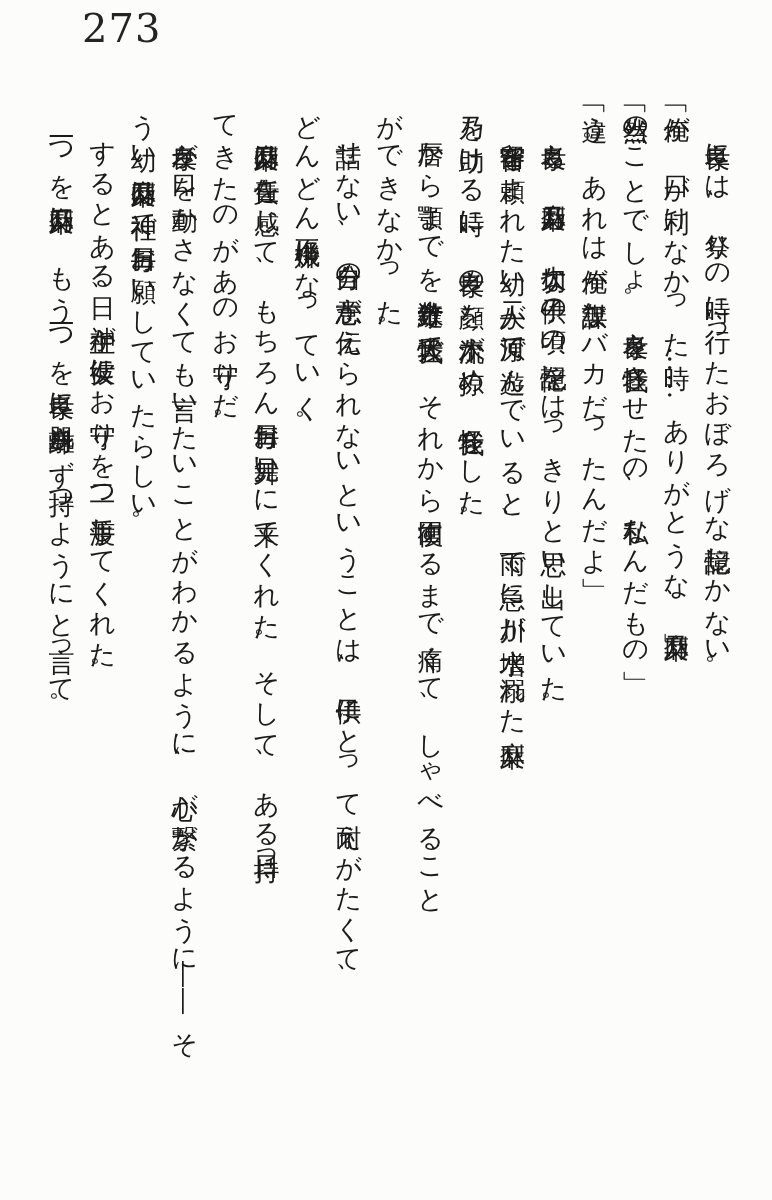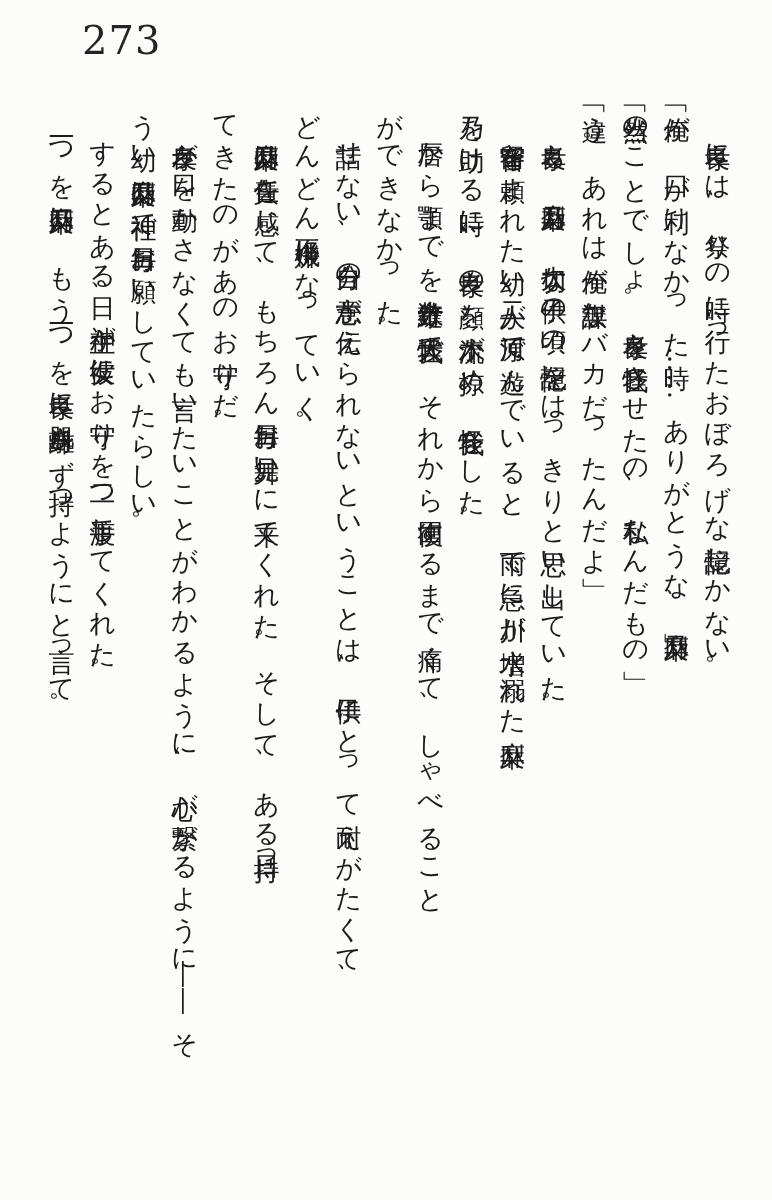--- a/index.html
+++ b/index.html
@@ -7,21 +7,21 @@
   body {
     width: 772px; height: 1200px;
     position: relative;
     overflow: hidden;
     background: #fcfcfb;
     font-family: "DejaVu Serif", "Liberation Serif", serif;
   }
   .page { position: absolute; inset: 0; }
   .page-number {
     position: absolute;
-    top: 20px; left: 82px;
+    top: 8px; left: 82px;
     font-size: 40px;
     line-height: 1;
     letter-spacing: 1px;
     color: #242424;
   }
   .text-block {
     position: absolute;
     top: 96px;
     right: 34px;
     width: 702px;

